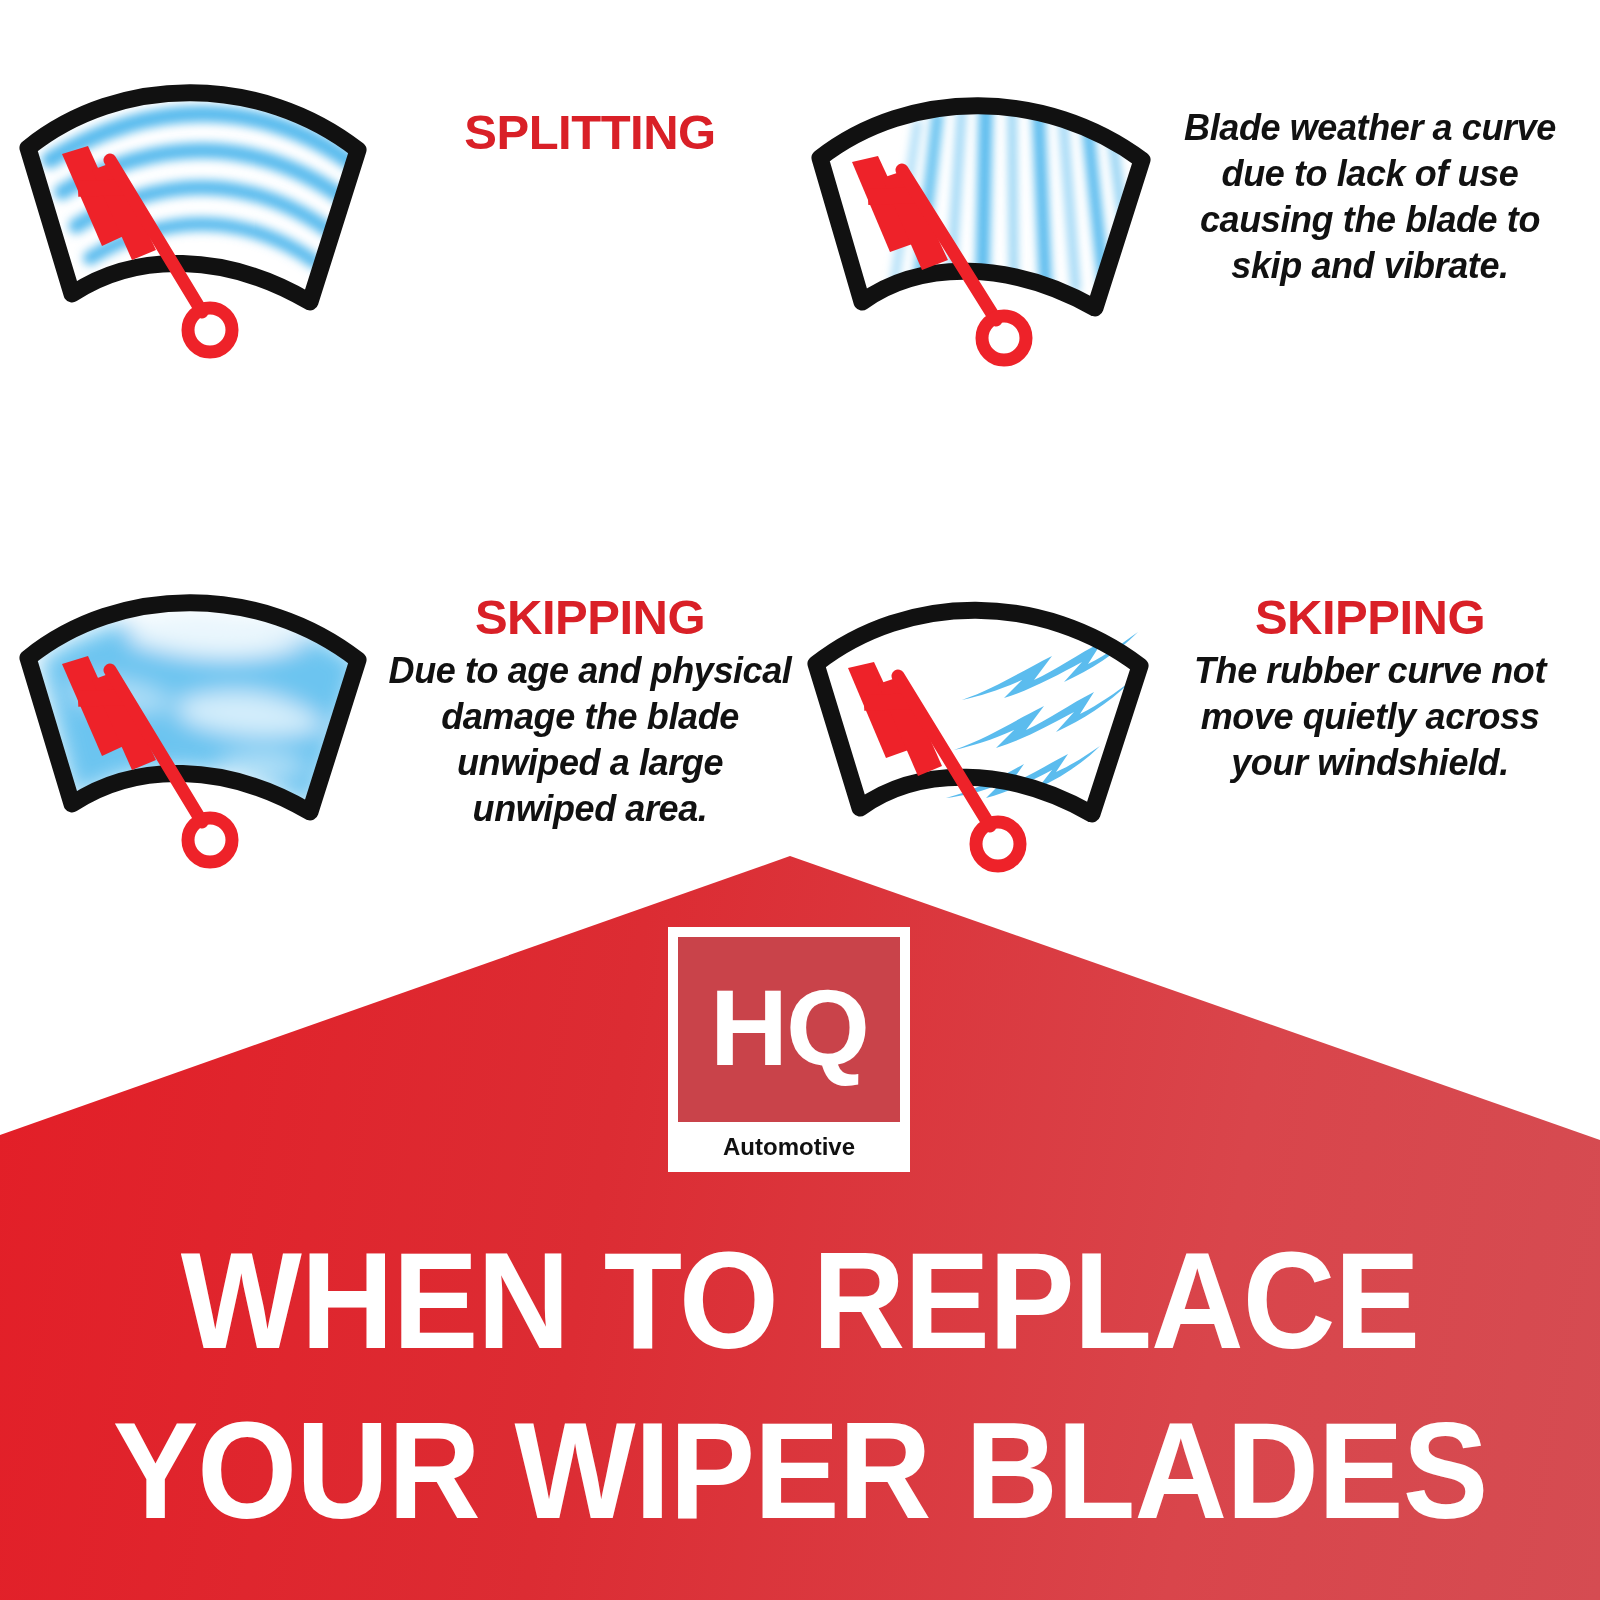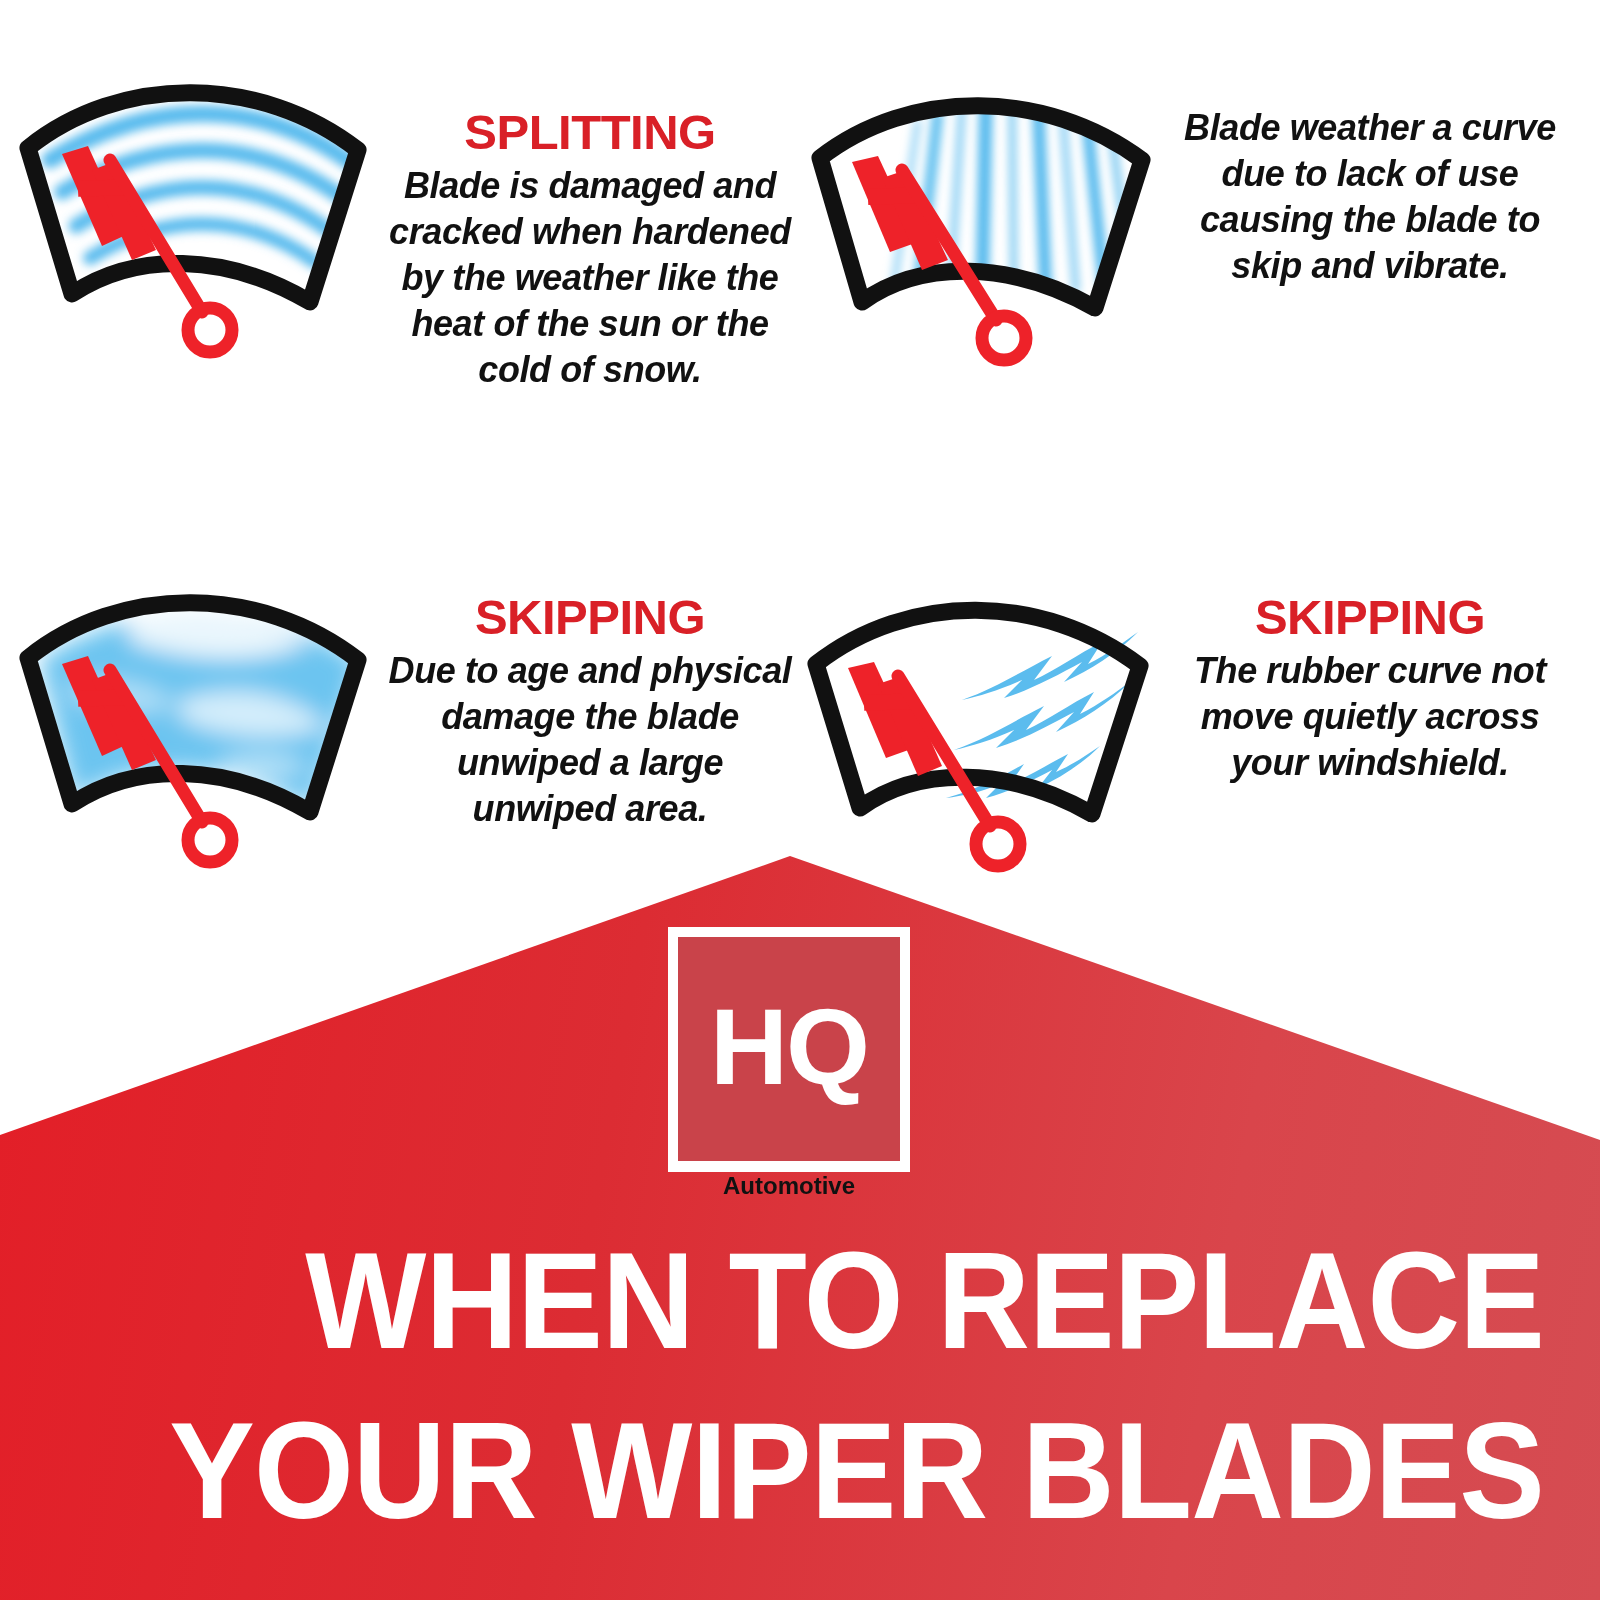--- a/index.html
+++ b/index.html
@@ -36,21 +36,21 @@
     width: 242px;
     height: 245px;
     background: #ffffff;
     z-index: 3;
     box-sizing: border-box;
     padding: 10px 10px 0 10px;
   }
   .logo-square {
     position: relative;
     width: 222px;
-    height: 224px;
+    height: 185px;
     background: #C9434A;
     display: flex;
     align-items: center;
     justify-content: center;
   }
   .logo-hq {
     color: #ffffff;
     font-size: 108px;
     font-weight: bold;
     letter-spacing: -2px;
@@ -67,21 +67,21 @@
     font-family: "Liberation Sans", sans-serif;
   }
 
   
   .headline {
     position: absolute;
     left: 0;
     top: 1215px;
     width: 1600px;
     z-index: 4;
-    text-align: right;
+    text-align: center;
     color: #ffffff;
     font-family: "Liberation Sans", sans-serif;
     font-weight: bold;
     font-size: 138px;
     line-height: 170px;
     letter-spacing: -1px;
   }
   .headline-line {
     display: block;
     transform: scaleX(0.93);
@@ -169,21 +169,20 @@
       <g>
         <path d="M52 114 L 78 106 L 118 194 L 92 206 Z" fill="#EE2229"></path>
         <path d="M82 130 L 104 122 L 146 210 L 122 220 Z" fill="#EE2229"></path>
         <rect x="68" y="140" width="50" height="16" fill="#EE2229" transform="rotate(-2 93 148)"></rect>
         <line x1="100" y1="120" x2="192" y2="272" stroke="#EE2229" stroke-width="13" stroke-linecap="round"></line>
         <circle cx="200" cy="290" r="22" fill="none" stroke="#EE2229" stroke-width="13"></circle>
       </g>
     </svg>
     <div class="card-text">
       <div class="card-title">SPLITTING</div>
-      <div class="card-body">Blade is damaged and cracked when hardened by the weather like the heat of the sun or the cold of snow.</div>
     </div>
   </div>
 
   <div class="card" id="card-skipping">
     <svg class="card-icon" viewBox="0 0 380 330">
       <defs>
         <clipPath id="clipGlass2">
           <path d="M30 118 C 120 48, 255 48, 352 120 L 305 268 C 220 220, 130 220, 72 262 Z"></path>
         </clipPath>
         <filter id="blur2" x="-30%" y="-30%" width="160%" height="160%">

